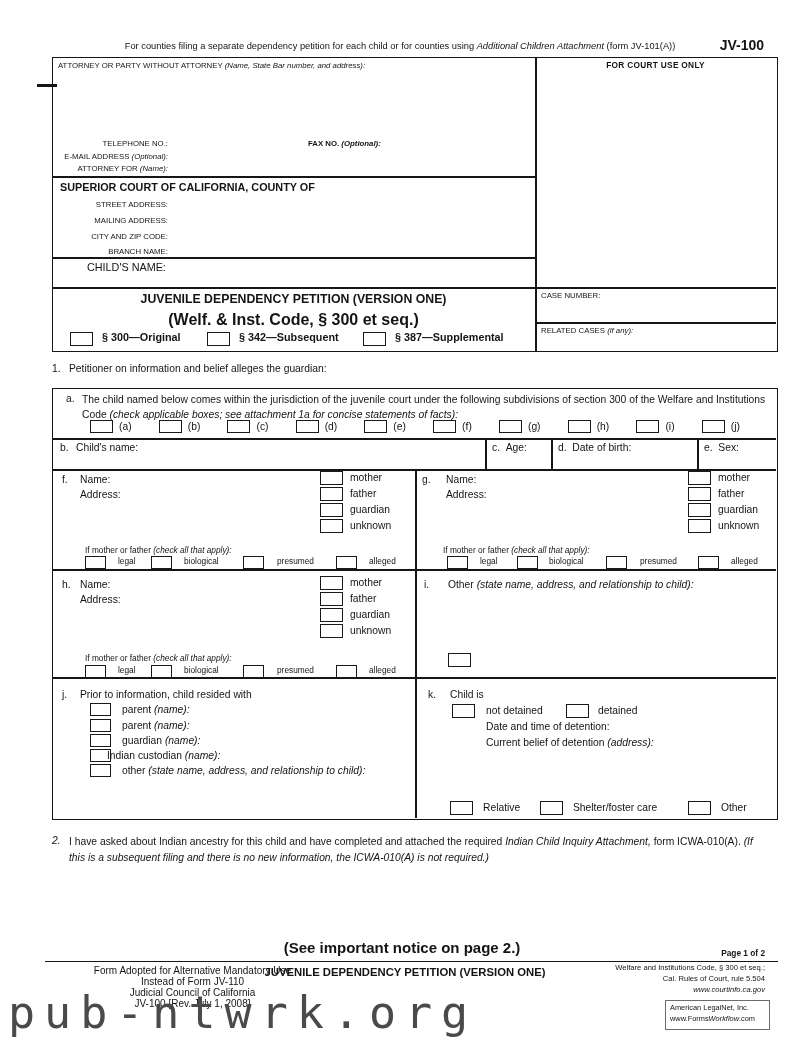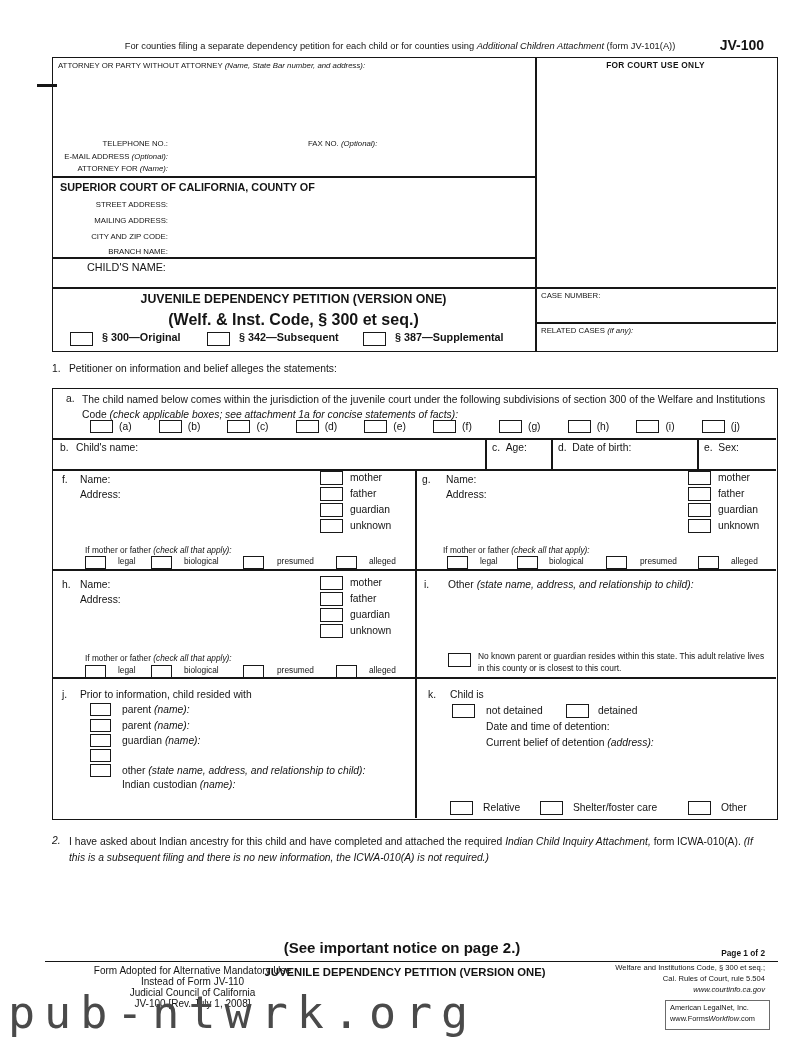--- a/index.html
+++ b/index.html
@@ -33,21 +33,21 @@
   <div class="a b ra" style="left:698px;top:37px;width:66px;font-size:14px;">JV-100</div>
 
   <div class="box" style="left:52px;top:57px;width:724px;height:293px;"></div>
   <div class="vl" style="left:535px;top:57px;height:295px;"></div>
   <div class="hl" style="left:37px;top:84px;width:20px;height:2.5px;"></div>
 
   <div class="a s" style="left:58px;top:61px;"><span>ATTORNEY OR PARTY WITHOUT ATTORNEY </span><span class="i">(Name, State Bar number, and address):</span></div>
   <div class="a" style="left:58px;top:90px;right:280px;height:45px;"></div>
 
   <div class="a s ra" style="left:58px;top:139px;width:110px;">TELEPHONE NO.:</div>
-  <div class="a s" style="left:308px;top:139px;"><span>FAX NO. </span><span class="i">(Optional):</span></div>
+  <div class="a s" style="left:308px;top:139px;font-weight:bold;"><span>FAX NO. </span><span class="i">(Optional):</span></div>
   <div class="a s ra" style="left:20px;top:152px;width:148px;"><span>E-MAIL ADDRESS </span><span class="i">(Optional):</span></div>
   <div class="a s ra" style="left:38px;top:164px;width:130px;"><span>ATTORNEY FOR </span><span class="i">(Name):</span></div>
 
   <div class="hl" style="left:52px;top:176px;width:483px;"></div>
   <div class="a b" style="left:60px;top:181px;font-size:10.8px;">SUPERIOR COURT OF CALIFORNIA, COUNTY OF</div>
   <div class="a s ra" style="left:58px;top:200px;width:110px;">STREET ADDRESS:</div>
   <div class="a s ra" style="left:58px;top:216px;width:110px;">MAILING ADDRESS:</div>
   <div class="a s ra" style="left:58px;top:232px;width:110px;">CITY AND ZIP CODE:</div>
   <div class="a s ra" style="left:58px;top:247px;width:110px;">BRANCH NAME:</div>
   <div class="hl" style="left:52px;top:257px;width:483px;"></div>
@@ -65,21 +65,21 @@
   <div class="a b ctr" style="left:52px;top:311px;width:483px;font-size:16px;">(Welf. &amp; Inst. Code, § 300 et seq.)</div>
 
   <div class="cb" style="left:70px;top:332px;"></div>
   <div class="a b" style="left:102px;top:331px;font-size:10.8px;">§ 300—Original</div>
   <div class="cb" style="left:207px;top:332px;"></div>
   <div class="a b" style="left:239px;top:331px;font-size:10.8px;">§ 342—Subsequent</div>
   <div class="cb" style="left:363px;top:332px;"></div>
   <div class="a b" style="left:395px;top:331px;font-size:10.8px;">§ 387—Supplemental</div>
 
   <div class="a t" style="left:52px;top:362px;">1.</div>
-  <div class="a t" style="left:69px;top:362px;">Petitioner on information and belief alleges the statements:</div>
+  <div class="a t" style="left:69px;top:362px;">Petitioner on information and belief alleges the guardian:</div>
 
   <div class="box" style="left:52px;top:388px;width:724px;height:430px;"></div>
   <div class="hl" style="left:52px;top:438px;width:724px;"></div>
   <div class="hl" style="left:52px;top:469px;width:724px;"></div>
   <div class="hl" style="left:52px;top:569px;width:724px;"></div>
   <div class="hl" style="left:52px;top:677px;width:724px;"></div>
   <div class="vl" style="left:485px;top:438px;height:31px;"></div>
   <div class="vl" style="left:551px;top:438px;height:31px;"></div>
   <div class="vl" style="left:697px;top:438px;height:31px;"></div>
   <div class="vl" style="left:415px;top:469px;height:349px;"></div>
@@ -195,32 +195,31 @@
   <div class="cbs" style="left:151px;top:665px;"></div>
   <div class="a" style="left:184px;top:665px;font-size:8.3px;">biological</div>
   <div class="cbs" style="left:243px;top:665px;"></div>
   <div class="a" style="left:277px;top:665px;font-size:8.3px;">presumed</div>
   <div class="cbs" style="left:336px;top:665px;"></div>
   <div class="a" style="left:369px;top:665px;font-size:8.3px;">alleged</div>
 
   <div class="a t" style="left:424px;top:578px;">i.</div>
   <div class="a t" style="left:448px;top:578px;"><span>Other </span><span class="i">(state name, address, and relationship to child):</span></div>
   <div class="cb" style="left:448px;top:653px;"></div>
-  <div class="a xs" style="left:478px;top:651px;width:292px;">No known parent or guardian resides within this state. This adult relative lives in this county or is closest to this court.</div>
 
   <div class="a t" style="left:62px;top:688px;">j.</div>
   <div class="a t" style="left:80px;top:688px;">Prior to information, child resided with</div>
   <div class="cbs" style="left:90px;top:703px;"></div>
   <div class="a t" style="left:122px;top:703px;"><span>parent </span><span class="i">(name):</span></div>
   <div class="cbs" style="left:90px;top:719px;"></div>
   <div class="a t" style="left:122px;top:719px;"><span>parent </span><span class="i">(name):</span></div>
   <div class="cbs" style="left:90px;top:734px;"></div>
   <div class="a t" style="left:122px;top:734px;"><span>guardian </span><span class="i">(name):</span></div>
   <div class="cbs" style="left:90px;top:749px;"></div>
-  <div class="a t" style="left:122px;top:749px;margin-top:29px;"><span>Indian custodian </span><span class="i">(name):</span></div>
+  <div class="a t" style="left:107px;top:749px;"><span>Indian custodian </span><span class="i">(name):</span></div>
   <div class="cbs" style="left:90px;top:764px;"></div>
   <div class="a t" style="left:122px;top:764px;"><span>other </span><span class="i">(state name, address, and relationship to child):</span></div>
 
   <div class="a t" style="left:428px;top:688px;">k.</div>
   <div class="a t" style="left:450px;top:688px;">Child is</div>
   <div class="cb" style="left:452px;top:704px;"></div>
   <div class="a t" style="left:486px;top:704px;">not detained</div>
   <div class="cb" style="left:566px;top:704px;"></div>
   <div class="a t" style="left:598px;top:704px;">detained</div>
   <div class="a t" style="left:486px;top:720px;">Date and time of detention:</div>

